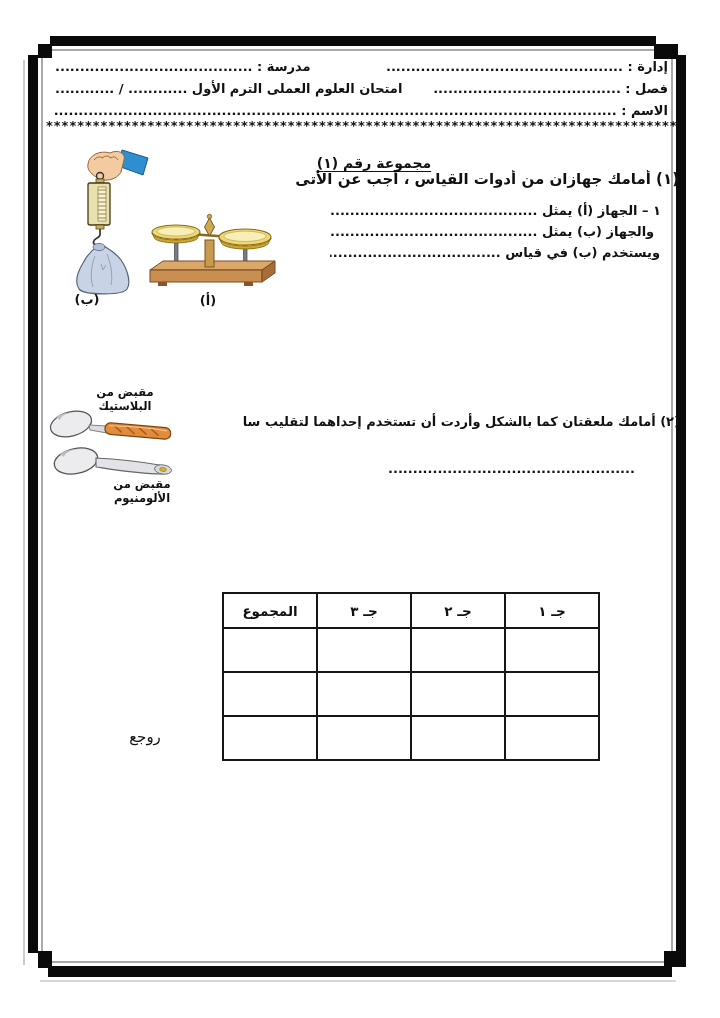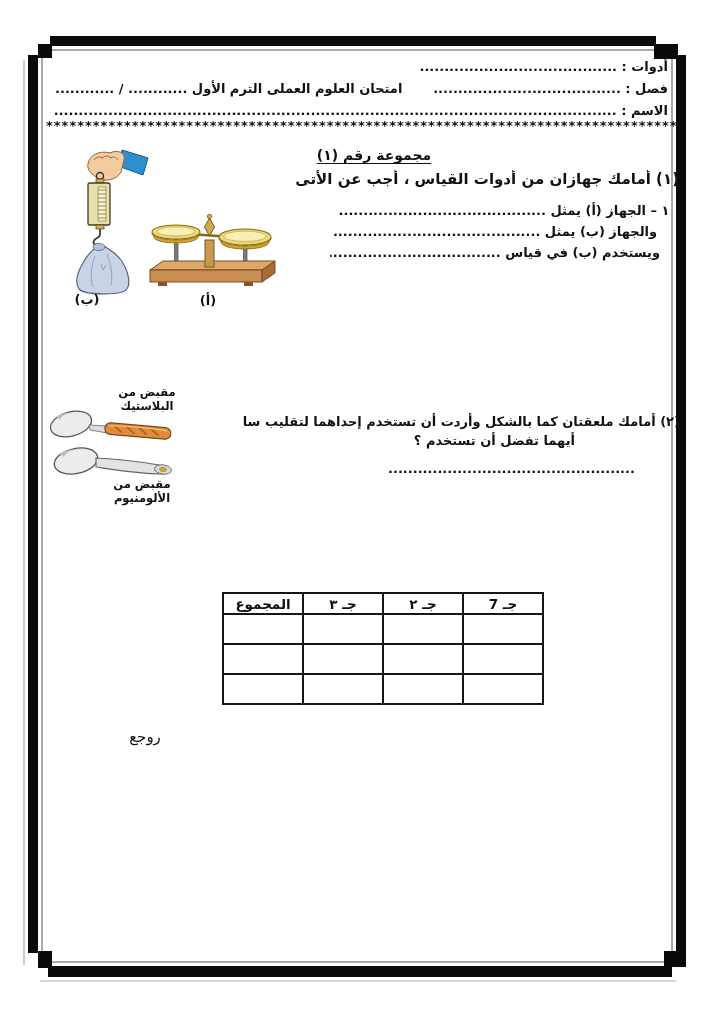--- a/index.html
+++ b/index.html
@@ -11,36 +11,36 @@
   .nowrap{white-space:nowrap;overflow:hidden;}
   
   #frame{position:absolute;left:0;top:0;width:720px;height:1018px;pointer-events:none;}
   
   .header{left:55px;top:56px;right:52px;font-size:13px;font-weight:bold;direction:rtl;}
   .hrow{display:flex;justify-content:space-between;height:22px;line-height:22px;white-space:nowrap;}
   .hrow .cell{overflow:hidden;}
   .name-line{display:block;width:100%;height:22px;line-height:22px;overflow:hidden;white-space:nowrap;}
   .separator{left:46px;top:118px;right:44px;font-size:13px;font-weight:bold;letter-spacing:1px;line-height:15px;text-align:center;}
   
-  .group-heading{left:312px;top:147px;width:124px;direction:rtl;text-align:center;font-size:14px;font-weight:bold;
+  .group-heading{left:312px;top:155px;width:124px;direction:rtl;text-align:center;font-size:14px;font-weight:bold;
     text-decoration:underline;text-underline-offset:3px;}
   .q1-prompt{left:295px;top:170px;width:384px;direction:rtl;text-align:right;font-size:15px;font-weight:bold;
     text-decoration:underline;text-underline-offset:4px;}
   .q1-answers{left:330px;top:200px;width:348px;direction:rtl;font-size:13px;font-weight:bold;line-height:21px;}
-  .ansline{text-align:center;white-space:nowrap;overflow:hidden;}
+  .ansline{text-align:left;white-space:nowrap;overflow:hidden;}
   .ansline.indent{padding-right:18px;}
   .fig-label{font-size:13px;font-weight:bold;text-align:center;direction:rtl;}
   
   .q2-text{left:243px;top:412px;width:437px;direction:rtl;text-align:right;font-size:13px;font-weight:bold;line-height:19px;}
   .q2-line2{padding-right:105px;}
   .q2-dots{left:388px;top:461px;width:248px;font-size:13px;font-weight:bold;text-align:center;}
   .spoon-label{font-size:11.5px;font-weight:bold;direction:rtl;text-align:center;}
   
   .gtable{position:absolute;left:222px;top:592px;border-collapse:collapse;direction:rtl;}
-  .gtable th,.gtable td{border:2px solid #161616;padding:0;}
+  .gtable th,.gtable td{border:2px solid #161616;padding:7px;}
   .gtable th{width:78px;height:19px;font-size:13.5px;font-weight:bold;text-align:center;}
   .gtable td{height:28px;}
   
   .reviewed{left:110px;top:728px;width:70px;font-size:15px;direction:rtl;text-align:center;}
 </style>
 </head>
 <body>
 
 <svg id="frame" viewBox="0 0 720 1018" xmlns="http://www.w3.org/2000/svg">
   <rect x="23" y="60" width="2" height="905" fill="#cccccc"></rect>
@@ -51,21 +51,22 @@
   <rect x="28" y="55" width="10" height="898" fill="#0a0a0a"></rect>
   <rect x="654" y="44" width="24" height="15" fill="#0a0a0a"></rect>
   <rect x="676" y="55" width="10" height="900" fill="#0a0a0a"></rect>
   <rect x="38" y="951" width="14" height="17" fill="#0a0a0a"></rect>
   <rect x="48" y="966" width="624" height="11" fill="#0a0a0a"></rect>
   <rect x="664" y="951" width="22" height="16" fill="#0a0a0a"></rect>
 </svg>
 
 <div class="abs header">
   <div class="hrow">
-    <span class="cell">أدوات : ........................................</span>
+    <span class="cell">إدارة : ................................................</span>
+    <span class="cell">مدرسة : ........................................</span>
   </div>
   <div class="hrow">
     <span class="cell">فصل : ......................................</span>
     <span class="cell">امتحان العلوم العملى الترم الأول ............ / ............</span>
   </div>
   <span class="name-line">الاسم : ..........................................................................................................................................</span>
 </div>
 <div class="abs separator nowrap">****************************************************************************************************</div>
 
 <div class="abs group-heading">مجموعة رقم (١)</div>
@@ -109,25 +110,24 @@
   <ellipse cx="34" cy="22" rx="24" ry="7" fill="#eed77a" stroke="#8a6a10" stroke-width="1.1"></ellipse>
   <ellipse cx="34" cy="21.4" rx="19" ry="4.6" fill="#f7eeb8" stroke="#c2a632" stroke-width="0.7"></ellipse>
   <path d="M77,28 A26 8 0 0 0 129,28 L127,32 A24 7 0 0 1 79,32 Z" fill="#cfa92e" stroke="#8a6a10" stroke-width="0.9"></path>
   <ellipse cx="103" cy="27" rx="26" ry="8" fill="#eed77a" stroke="#8a6a10" stroke-width="1.1"></ellipse>
   <ellipse cx="103" cy="26.3" rx="21" ry="5.2" fill="#f7eeb8" stroke="#c2a632" stroke-width="0.7"></ellipse>
 </svg>
 <div class="abs fig-label" style="left:196px;top:293px;width:24px;">(أ)</div>
 
 <div class="abs q2-text">
   <div class="nowrap">(٢) أمامك ملعقتان كما بالشكل وأردت أن تستخدم إحداهما لتقليب سائل ساخن .</div>
-  <div class="q2-line2 nowrap">أيهما تفضل أن تستخدم ؟</div>
 </div>
 <div class="abs q2-dots nowrap">..........................................................</div>
 
-<div class="abs spoon-label" style="left:98px;top:385px;width:98px;">مقبض من البلاستيك</div>
+<div class="abs spoon-label" style="left:76px;top:385px;width:98px;">مقبض من البلاستيك</div>
 <svg class="abs" style="left:46px;top:404px;" width="140" height="74" viewBox="0 0 140 74" xmlns="http://www.w3.org/2000/svg">
 
   <g>
     <ellipse cx="25" cy="20" rx="21" ry="12" transform="rotate(-15 25 20)" fill="#ececef" stroke="#555" stroke-width="1.3"></ellipse>
     <path d="M10,13 a19 10 0 0 1 22,-4 a14 8 0 0 0 -18,7 Z" fill="#b9bcc0" stroke="none"></path>
     <polygon points="43,21 61,22 61,29 44,26" fill="#dcdcdf" stroke="#666" stroke-width="0.8"></polygon>
     <g transform="rotate(5 60 24)">
       <rect x="59" y="18.5" width="66" height="11.5" rx="5.5" fill="#e18b3c" stroke="#7a4510" stroke-width="1.2"></rect>
       <path d="M68,21 l8,6 M80,20.5 l9,7 M93,21 l8,6 M105,21 l8,6" stroke="#a85a16" stroke-width="1.4" fill="none"></path>
       <path d="M63,21.5 q30,-2 58,0" stroke="#f6c88c" stroke-width="1.2" fill="none"></path>
@@ -140,21 +140,21 @@
     <path d="M50,54 C72,55 96,58 113,61 C124,63 126,69 116,70 C94,70 70,66 50,63 Z" fill="#e2e3e7" stroke="#666" stroke-width="1.1"></path>
     <ellipse cx="117" cy="65.5" rx="8.5" ry="4.6" transform="rotate(8 117 65.5)" fill="#d8d9dd" stroke="#666" stroke-width="0.9"></ellipse>
     <ellipse cx="117" cy="65.5" rx="3.4" ry="2" transform="rotate(8 117 65.5)" fill="#d4b23a" stroke="#8a7210" stroke-width="0.6"></ellipse>
   </g>
 </svg>
 <div class="abs spoon-label" style="left:96px;top:477px;width:92px;">مقبض من الألومنيوم</div>
 
 <table class="gtable">
   <thead>
     <tr>
-      <th>جـ 7</th>
+      <th>جـ ١</th>
       <th>جـ ٢</th>
       <th>جـ ٣</th>
       <th>المجموع</th>
     </tr>
   </thead>
   <tbody>
     <tr>
       <td></td>
         <td></td>
       <td></td>

